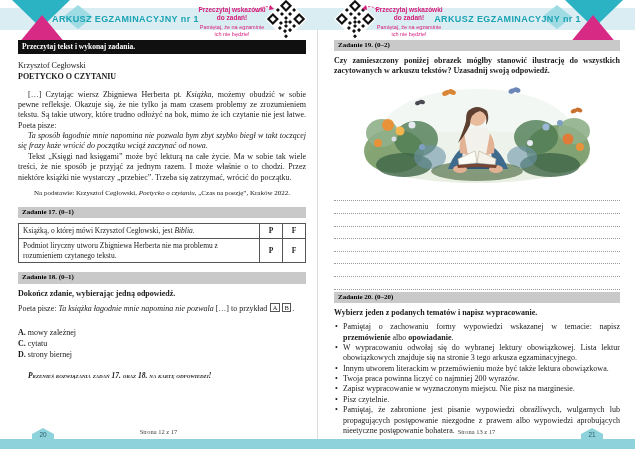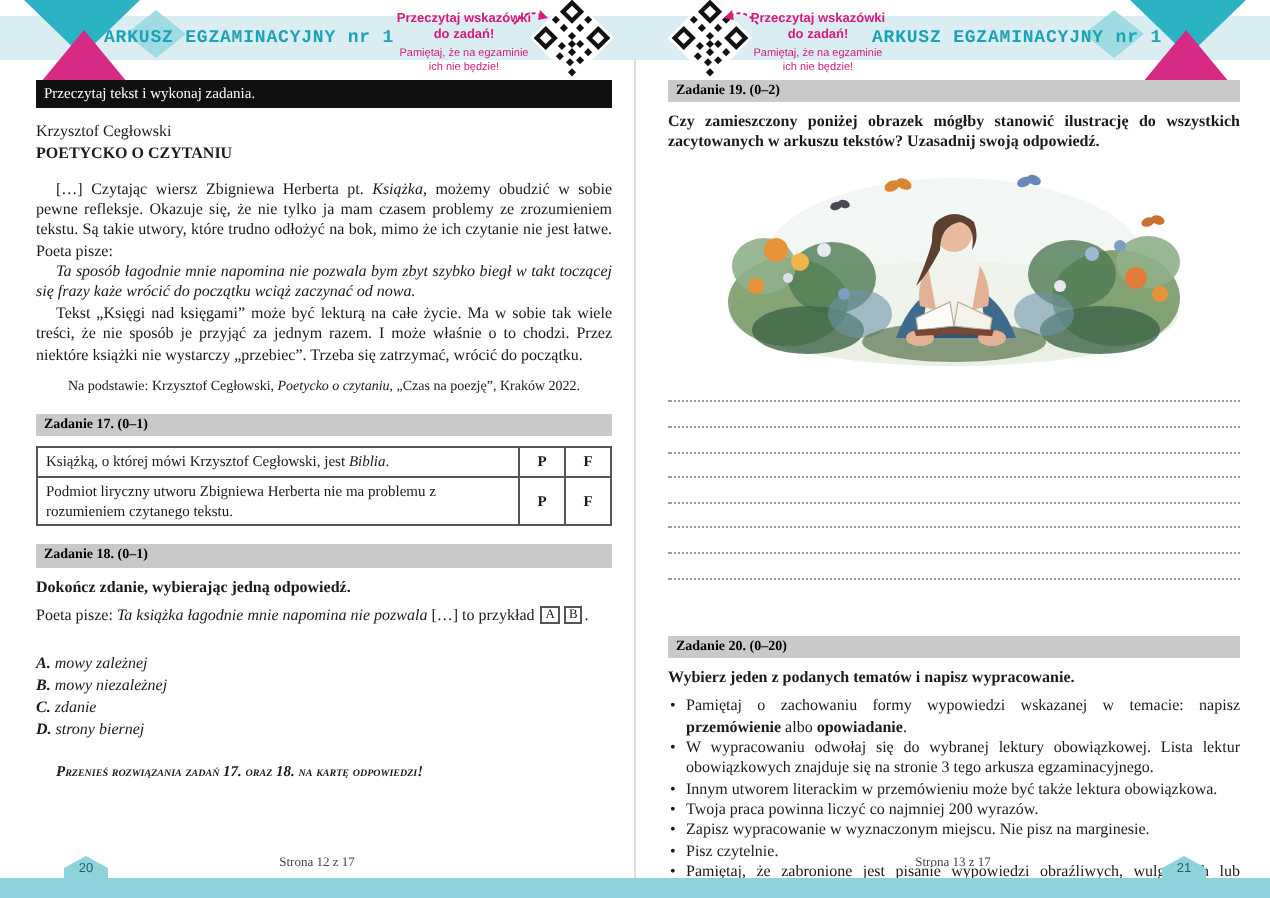--- a/index.html
+++ b/index.html
@@ -4,21 +4,21 @@
 <style>
   html,body{margin:0;padding:0;}
   .spread{position:relative;width:635px;height:449px;background:#ffffff;overflow:hidden;
           font-family:"Liberation Serif", serif;color:#1a1a1a;}
   
   .header-band{position:absolute;top:8px;left:0;width:635px;height:22px;background:#d9edf2;}
   .corner{position:absolute;top:0;}
   .corner.left{left:0;}
   .corner.right{right:0;transform:scaleX(-1);}
   .hdr-title{position:absolute;top:8px;height:38px;line-height:22px;
-             font-family:Liberation Mono, monospace;font-weight:bold;font-size:9px;
+             font-family:Liberation Sans, sans-serif;font-weight:bold;font-size:9px;
              letter-spacing:.4px;color:#1ba3b4;}
   .hdr-title.l{left:52px;}
   .hdr-title.r{right:54px;}
   .qr-group{position:absolute;top:1px;display:flex;align-items:flex-start;gap:3px;}
   .qr-group.l{left:196px;}
   .qr-group.r{left:340px;}
   .qr-note{width:72px;text-align:center;font-family:"Liberation Sans", sans-serif;color:#d81b7a;}
   .qr-note .n1{font-size:6.5px;font-weight:bold;line-height:1.25;margin-top:5px;}
   .qr-note .n2{font-size:5.5px;line-height:1.2;margin-top:2px;}
   .qr-wrap{width:30px;height:30px;margin-top:3px;position:relative;}
@@ -34,37 +34,37 @@
   .page-tab{position:absolute;bottom:10px;width:22px;height:11px;background:#8ed3dc;
             clip-path:polygon(50% 0,100% 55%,100% 100%,0 100%,0 55%);
             font-size:6.5px;color:#2b5f68;text-align:center;line-height:14px;font-family:"Liberation Sans",sans-serif;}
   .page-tab.l{left:32px;}
   .page-tab.r{right:32px;}
   .divider{position:absolute;top:30px;bottom:10px;left:317px;width:1px;background:#dcdcdc;}
   
   .col{position:absolute;top:40px;font-size:8px;line-height:1.3;}
   .col.left{left:18px;width:288px;}
   .col.right{left:334px;width:286px;}
-  .black-bar{background:#101010;color:#fff;font-weight:normal;font-size:7.5px;
+  .black-bar{background:#101010;color:#fff;font-weight:bold;font-size:7.5px;
              padding:2px 4px;margin-bottom:7px;}
   .author{margin-bottom:1px;}
   .text-title{font-weight:bold;margin-bottom:7px;}
   .para{text-align:justify;text-indent:10px;}
   .quote{text-align:justify;text-indent:10px;font-style:italic;}
   .source{text-align:center;font-size:7px;margin-top:6px;}
   .task-bar{background:#c9c9c9;color:#000;font-weight:bold;font-size:7px;
             padding:1px 4px;margin:9px 0 5px 0;}
   .bold-instr{font-weight:bold;text-align:justify;margin-bottom:4px;}
   table.pf{border-collapse:collapse;width:100%;margin-top:3px;}
   table.pf td{border:1px solid #555;font-size:7.5px;padding:2px 4px;vertical-align:middle;}
   table.pf td.pf-cell{width:14px;text-align:center;font-weight:bold;}
   .stem{margin-bottom:2px;}
   .abox{display:inline-block;border:1px solid #555;font-size:6.5px;line-height:7.5px;
         padding:0 1.5px;margin:0 1px;vertical-align:1px;}
-  .opts{margin:14px 0 0 0;padding:0;list-style:none;font-style:italic;}
+  .opts{margin:14px 0 0 0;padding:0;list-style:none;}
   .opts li{line-height:1.35;}
   .transfer{font-weight:bold;font-style:italic;font-variant:small-caps;font-size:7.5px;
             margin-top:10px;text-indent:10px;}
   .illu{width:234px;margin:3px auto 4px auto;display:block;}
   .ans-lines{margin-top:2px;}
   .ans-line{height:11.6px;border-bottom:1.4px dotted #9a9a9a;}
   ul.bullets{margin:2px 0 0 0;padding:0;list-style:none;}
   ul.bullets li{position:relative;padding-left:9px;text-align:justify;line-height:1.3;}
   ul.bullets li::before{content:"•";position:absolute;left:1px;}
 </style>
@@ -189,22 +189,21 @@
         <td class="pf-cell">F</td>
       </tr>
     </tbody>
       </table>
 
     <div class="task-bar">Zadanie 18. (0–1)</div>
     <div class="bold-instr">Dokończ zdanie, wybierając jedną odpowiedź.</div>
     <div class="stem"><span>Poeta pisze: </span><i>Ta książka łagodnie mnie napomina nie pozwala</i><span> […] to przykład </span><span class="abox">A</span><span class="abox">B</span><span>.</span></div>
     <ul class="opts">
       <li><b>A.</b><span> mowy zależnej</span></li>
-      <li><b>B.</b><span> mowy niezależnej</span></li>
-      <li><b>C.</b><span> zdanie</span></li>
+      <li><b>C.</b><span> cytatu</span></li>
       <li><b>D.</b><span> strony biernej</span></li>
     </ul>
 
     <div class="transfer">Przenieś rozwiązania zadań 17. oraz 18. na kartę odpowiedzi!</div>
   </div>
 
   <div class="col right">
     <div class="task-bar" style="margin-top:0;">Zadanie 19. (0–2)</div>
     <div class="bold-instr">Czy zamieszczony poniżej obrazek mógłby stanowić ilustrację do wszystkich zacytowanych w arkuszu tekstów? Uzasadnij swoją odpowiedź.</div>
 
@@ -271,21 +270,21 @@
       <div class="ans-line"></div>
       <div class="ans-line"></div>
       <div class="ans-line"></div>
       <div class="ans-line"></div>
       <div class="ans-line"></div>
       <div class="ans-line"></div>
       <div class="ans-line"></div>
       <div class="ans-line"></div>
     </div>
 
-    <div class="task-bar" style="margin-top:28px;">Zadanie 20. (0–20)</div>
+    <div class="task-bar" style="margin-top:2px;">Zadanie 20. (0–20)</div>
     <div class="bold-instr">Wybierz jeden z podanych tematów i napisz wypracowanie.</div>
 
     <ul class="bullets">
       <li><span>Pamiętaj o zachowaniu formy wypowiedzi wskazanej w temacie: napisz </span><b>przemówienie</b><span> albo </span><b>opowiadanie</b><span>.</span></li>
       <li><span>W wypracowaniu odwołaj się do wybranej lektury obowiązkowej. Lista lektur obowiązkowych znajduje się na stronie 3 tego arkusza egzaminacyjnego.</span></li>
       <li><span>Innym utworem literackim w przemówieniu może być także lektura obowiązkowa.</span></li>
       <li><span>Twoja praca powinna liczyć co najmniej 200 wyrazów.</span></li>
       <li><span>Zapisz wypracowanie w wyznaczonym miejscu. Nie pisz na marginesie.</span></li>
       <li><span>Pisz czytelnie.</span></li>
       <li><span>Pamiętaj, że zabronione jest pisanie wypowiedzi obraźliwych, wulgarnych lub propagujących postępowanie niezgodne z prawem albo wypowiedzi aprobujących nieetyczne postępowanie bohatera.</span></li>

